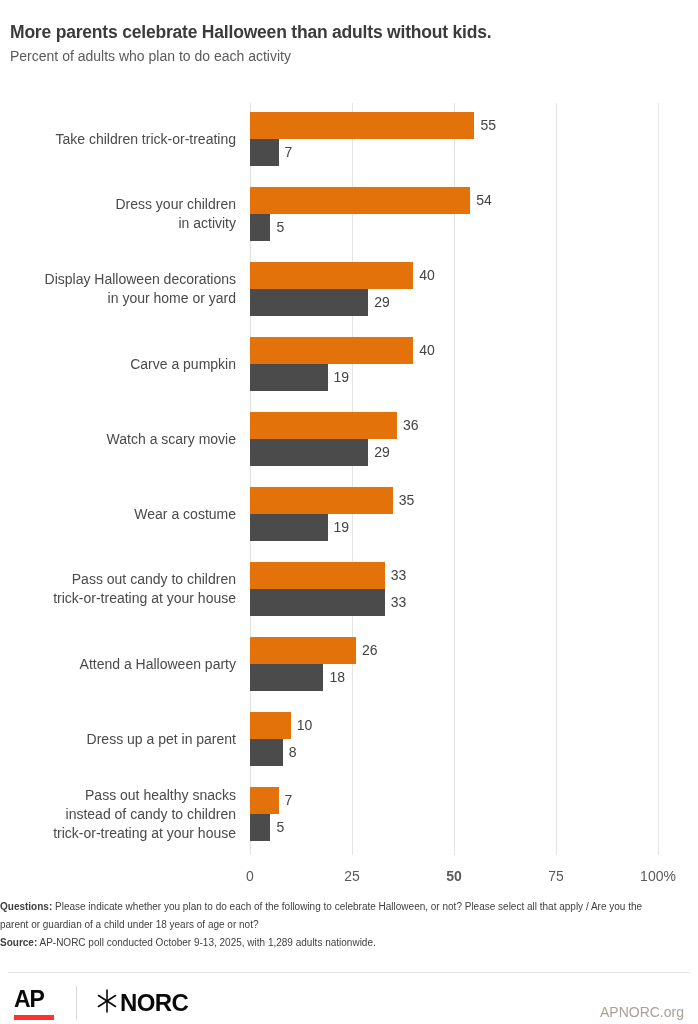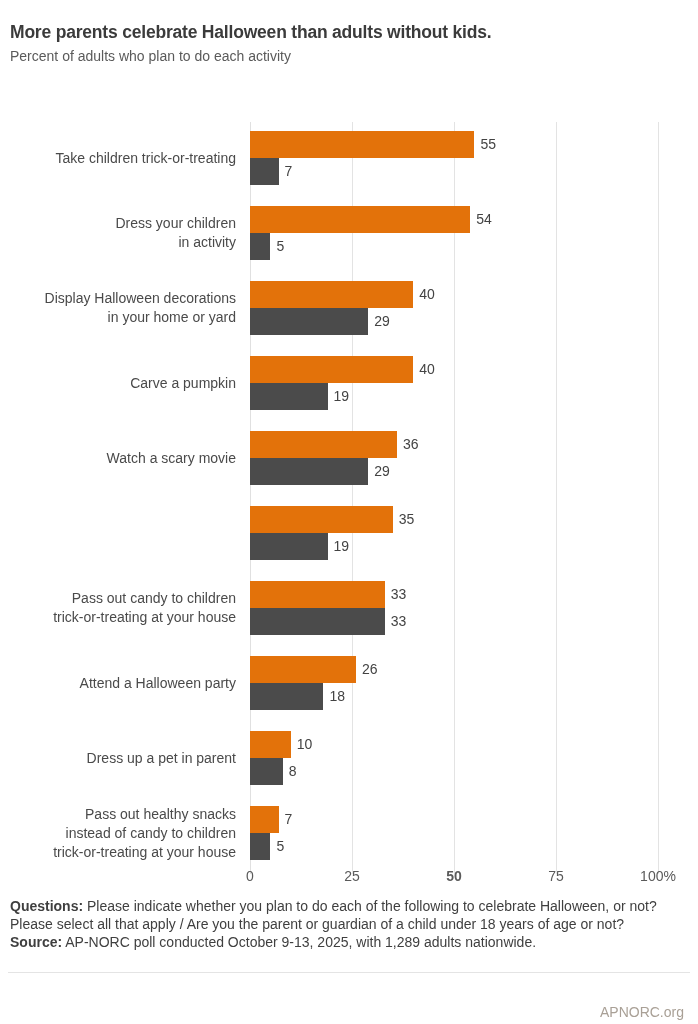--- a/index.html
+++ b/index.html
@@ -64,21 +64,21 @@
     height: 10px;
     margin-right: 6px;
     display: inline-block;
     flex: none;
   }
 
   
   .plot {
     position: absolute;
     left: 0;
-    top: 106px;
+    top: 87px;
     width: 696px;
     height: 755px;
   }
   .labels-col {
     position: absolute;
     left: 0;
     top: 0;
     width: 236px;
     height: 750px;
   }
@@ -137,24 +137,24 @@
     top: 0;
     font-size: 14px;
     color: #5a5a5a;
     transform: translateX(-50%);
     white-space: nowrap;
   }
 
   
   .footnote {
     position: absolute;
-    left: 10px;
+    left: 0;
     top: 882px;
     width: 672px;
-    font-size: 14px;
+    font-size: 10px;
     color: #3f3f3f;
     line-height: 17.5px;
   }
   .footnote b { font-weight: bold; }
   .footnote .src { display: block; margin-top: 1px; }
 
   
   .footer-rule {
     position: absolute;
     left: 8px;
@@ -231,20 +231,21 @@
   <div class="legend" id="legend">
     </div>
 
   <div class="plot">
     <div class="labels-col" id="labels-col">
         <div class="cat-label" style="top: 36px;"><span>Take children trick-or-treating</span></div>
         <div class="cat-label" style="top: 111px;"><span>Dress your children</span><br><span>in activity</span></div>
         <div class="cat-label" style="top: 186px;"><span>Display Halloween decorations</span><br><span>in your home or yard</span></div>
         <div class="cat-label" style="top: 261px;"><span>Carve a pumpkin</span></div>
         <div class="cat-label" style="top: 336px;"><span>Watch a scary movie</span></div>
+        <div class="cat-label" style="top: 411px;"><span>Wear a costume</span></div>
         <div class="cat-label" style="top: 486px;"><span>Pass out candy to children</span><br><span>trick-or-treating at your house</span></div>
         <div class="cat-label" style="top: 561px;"><span>Attend a Halloween party</span></div>
         <div class="cat-label" style="top: 636px;"><span>Dress up a pet in parent</span></div>
         <div class="cat-label" style="top: 711px;"><span>Pass out healthy snacks</span><br><span>instead of candy to children</span><br><span>trick-or-treating at your house</span></div>
       </div>
     <div class="grid-area" id="grid-area">
         <div class="gridline axis0" style="left: 0px;"></div>
         <div class="gridline" style="left: 102px;"></div>
         <div class="gridline" style="left: 204px;"></div>
         <div class="gridline" style="left: 306px;"></div>
@@ -299,15 +300,34 @@
       <div class="xtick" style="left: 306px;">75</div>
       <div class="xtick" style="left: 408px;">100%</div>
     </div>
 
   <div class="footnote">
     <span><b>Questions:</b><span> Please indicate whether you plan to do each of the following to celebrate Halloween, or not? Please select all that apply / Are you the parent or guardian of a child under 18 years of age or not?</span></span>
     <span class="src"><b>Source:</b><span> AP-NORC poll conducted October 9-13, 2025, with 1,289 adults nationwide.</span></span>
   </div>
 
   <div class="footer-rule"></div>
+  <div class="logos">
+    <div class="ap-logo">
+      <div class="ap-text">AP</div>
+      <div class="ap-underline"></div>
+    </div>
+    <div class="logo-divider"></div>
+    <div class="norc-logo">
+      <span class="norc-star">
+        <svg width="24" height="26" viewBox="0 0 24 26" aria-hidden="true">
+          <g stroke="#0a0a0a" stroke-width="1.6" stroke-linecap="round">
+            <line x1="12" y1="2" x2="12" y2="24"></line>
+            <line x1="3.5" y1="7.5" x2="20.5" y2="18.5"></line>
+            <line x1="20.5" y1="7.5" x2="3.5" y2="18.5"></line>
+          </g>
+        </svg>
+      </span>
+      <span class="norc-text">NORC</span>
+    </div>
+  </div>
   <div class="apnorc-org">APNORC.org</div>
 
 </div>
 
 </body></html>

